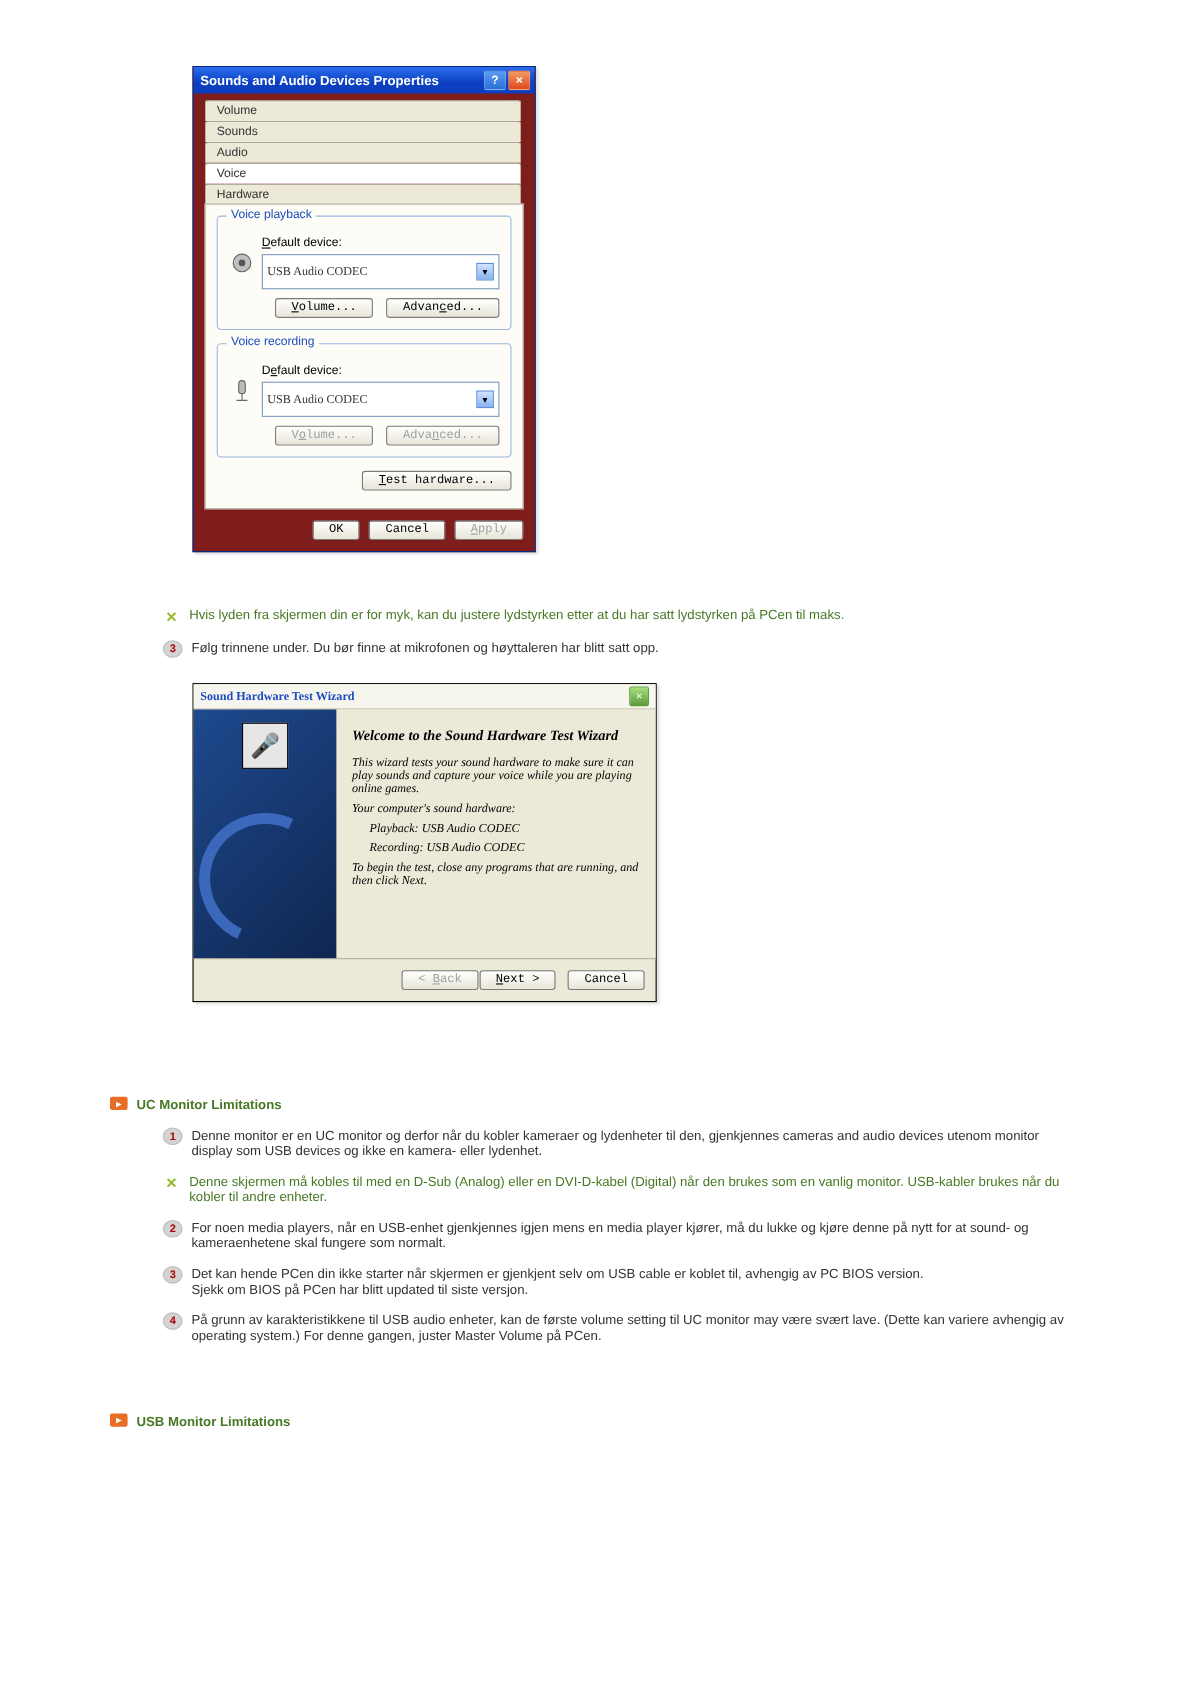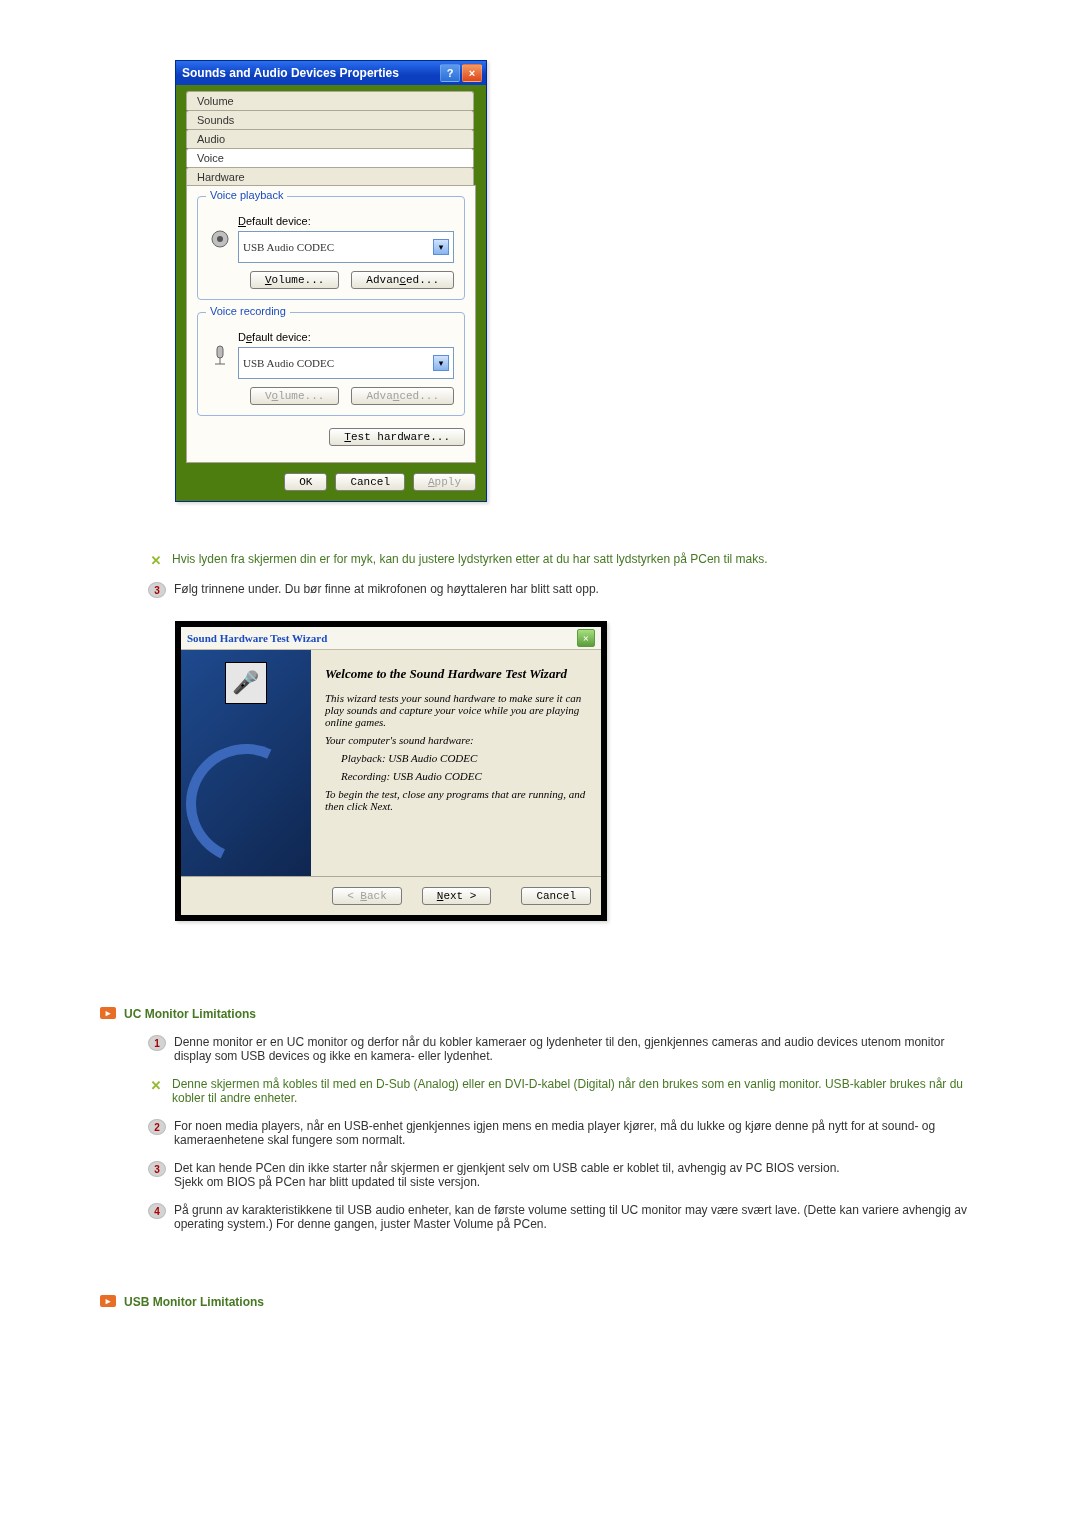--- a/index.html
+++ b/index.html
@@ -15,21 +15,21 @@
     margin: 0 auto;
     padding: 60px 100px 60px 100px;
     box-sizing: border-box;
   }
 
   
   .xp-dialog {
     width: 310px;
     margin-left: 75px;
     border: 1px solid #002a8b;
-    background: #4d7c0f;
+    background: #7f1d1d;
     font-family: Tahoma, sans-serif;
     font-size: 11px;
     box-shadow: 2px 2px 3px rgba(0,0,0,0.15);
   }
   .xp-titlebar {
     height: 24px;
     background: linear-gradient(to bottom, #2a6ef0 0%, #0b3fbf 60%, #0b3fbf 100%);
     color: #fff;
     font-weight: bold;
     font-size: 12px;
@@ -154,21 +154,21 @@
     font-size:9px;border-radius:2px;
   }
   .doc-text { flex:1; color:#333; }
   .doc-text.green { color: #477824; }
   .doc-heading { font-weight:bold; color:#477824; }
 
   
   .wizard {
     width: 420px;
     margin-left: 75px;
-    border: 6px solid #000000;
+    border: 1px solid #000000;
     background: #ece9d8;
     font-family: Tahoma; font-size:11px;
     box-shadow: 2px 2px 3px rgba(0,0,0,0.15);
     margin-top: 23px;
   }
   .wizard-titlebar {
     height: 22px;
     padding: 0 6px;
     display:flex; align-items:center; justify-content:space-between;
     border-bottom:1px solid #c0baa6;
@@ -195,21 +195,21 @@
   .wizard-side .wave { width:100px;height:100px;border:10px solid #3b68ba;border-radius:50%;border-color:#3b68ba transparent transparent #3b68ba; transform:rotate(-20deg); }
   .wizard-main {
     flex:1; background:#ece9d8; padding: 16px 14px 8px 14px; font-style: italic;
   }
   .wizard-main h3 { margin:0 0 10px 0; font-size:13px; font-weight:bold; color:#000; font-family:Tahoma; }
   .wizard-main p { margin:6px 0; color:#000; font-size:11px; }
   .wizard-main .indent { margin-left: 16px; }
   .wizard-footer {
     border-top:1px solid #aca899;
     padding:10px;
-    display:flex; justify-content:flex-end; gap:20px;
+    display:flex; justify-content:flex-end; gap:1px;
   }
 
   .spacer-lg { height:36px; }
 </style>
 </head>
 <body>
 
 <div class="page">
 
   <div class="xp-dialog">

